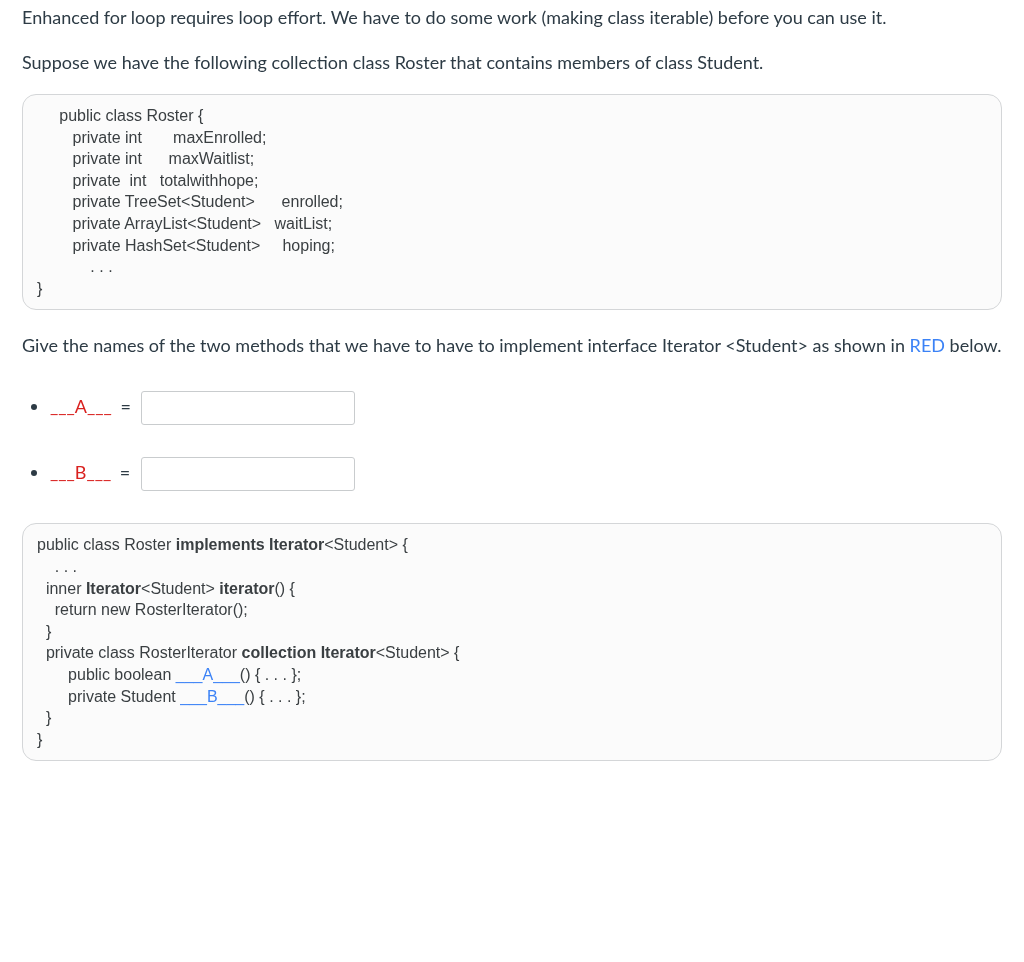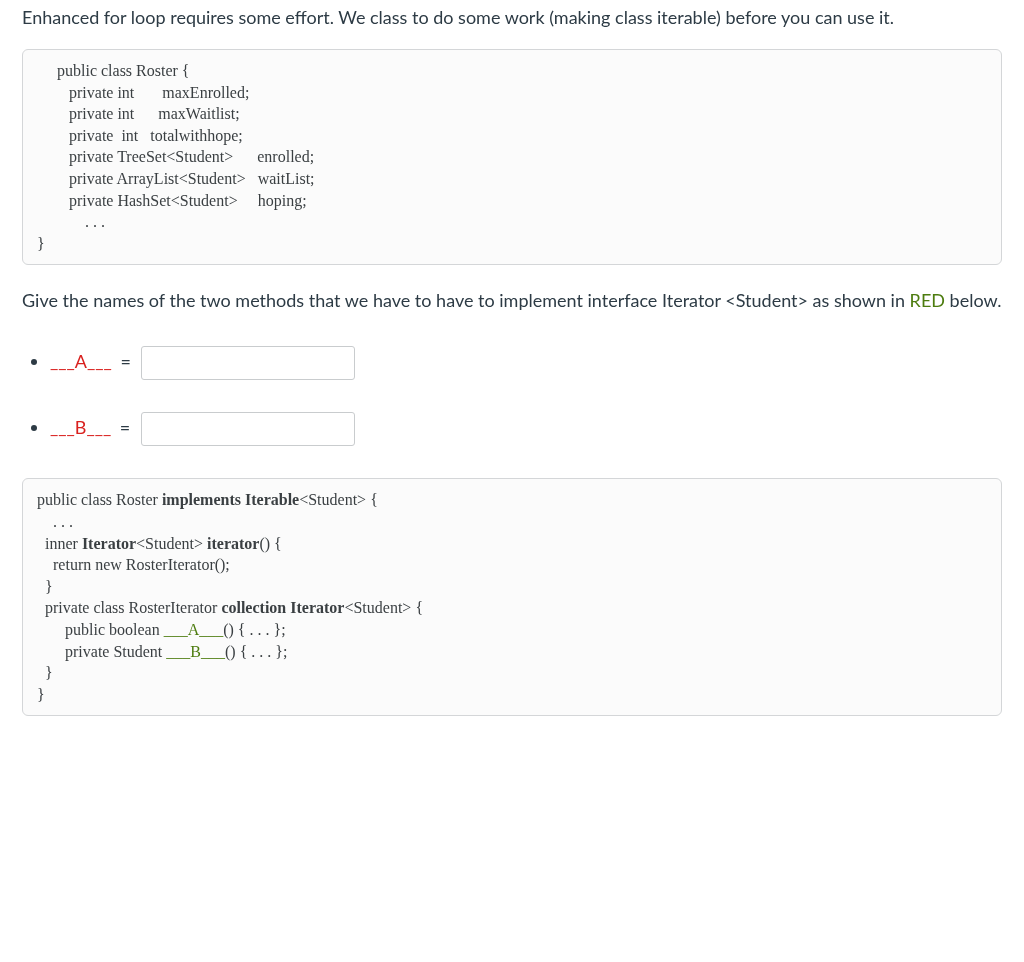--- a/index.html
+++ b/index.html
@@ -14,33 +14,33 @@
   .page {
     box-sizing: border-box;
     width: 1024px;
     padding: 4px 22px 20px 22px;
   }
   p {
     margin: 0 0 18px 0;
   }
   .code-block {
     border: 1px solid #d4d6d8;
-    border-radius: 6px;
+    border-radius: 14px;
     background: #fbfbfb;
     padding: 10px 14px 10px 14px;
     margin: 12px 0 22px 0;
-    font-family: Liberation Serif, serif;
+    font-family: Liberation Sans, sans-serif;
     font-size: 16px;
     color: #3a3f42;
     white-space: pre;
     line-height: 1.35;
     overflow-x: auto;
   }
   .red {
-    color: #4d7c0f;
+    color: #3b82f6;
   }
   ul.answers {
     list-style: disc;
     padding-left: 28px;
     margin: 14px 0 24px 0;
   }
   ul.answers li {
     margin: 32px 0;
   }
   .blank-label {
@@ -61,22 +61,23 @@
     vertical-align: middle;
     box-sizing: border-box;
   }
   .bold { font-weight: bold; }
 </style>
 </head>
 <body>
 
 <div class="page">
 
-  <p>Enhanced for loop requires some effort. We class to do some work (making class iterable) before you can use it.</p>
+  <p>Enhanced for loop requires loop effort. We have to do some work (making class iterable) before you can use it.</p>
 
+  <p>Suppose we have the following collection class Roster that contains members of class Student.</p>
 
   <div class="code-block">     public class Roster {
         private int       maxEnrolled;
         private int      maxWaitlist;
         private  int   totalwithhope;
         private TreeSet&lt;Student&gt;      enrolled;
         private ArrayList&lt;Student&gt;   waitList;
         private HashSet&lt;Student&gt;     hoping;
             . . .
 }</div>
@@ -92,21 +93,21 @@
       <span class="eq">=</span>
       <input class="blank-input" type="text" value="" style="">
     </li>
     <li>
       <span class="blank-label">___B___</span>
       <span class="eq">=</span>
       <input class="blank-input" type="text" value="" style="">
     </li>
   </ul>
 
-  <div class="code-block"><span>public class Roster </span><span class="bold">implements Iterable</span><span>&lt;Student&gt; {</span>
+  <div class="code-block"><span>public class Roster </span><span class="bold">implements Iterator</span><span>&lt;Student&gt; {</span>
 <span>    . . .</span>
 <span>  inner </span><span class="bold">Iterator</span><span>&lt;Student&gt; </span><span class="bold">iterator</span><span>() {</span>
 <span>    return new RosterIterator();</span>
 <span>  }</span>
 <span>  private class RosterIterator </span><span class="bold">collection Iterator</span><span>&lt;Student&gt; {</span>
 <span>       public boolean </span><span class="red">___A___</span><span>() { . . . };</span>
 <span>       private Student </span><span class="red">___B___</span><span>() { . . . };</span>
 <span>  }</span>
 <span>}</span></div>
 

